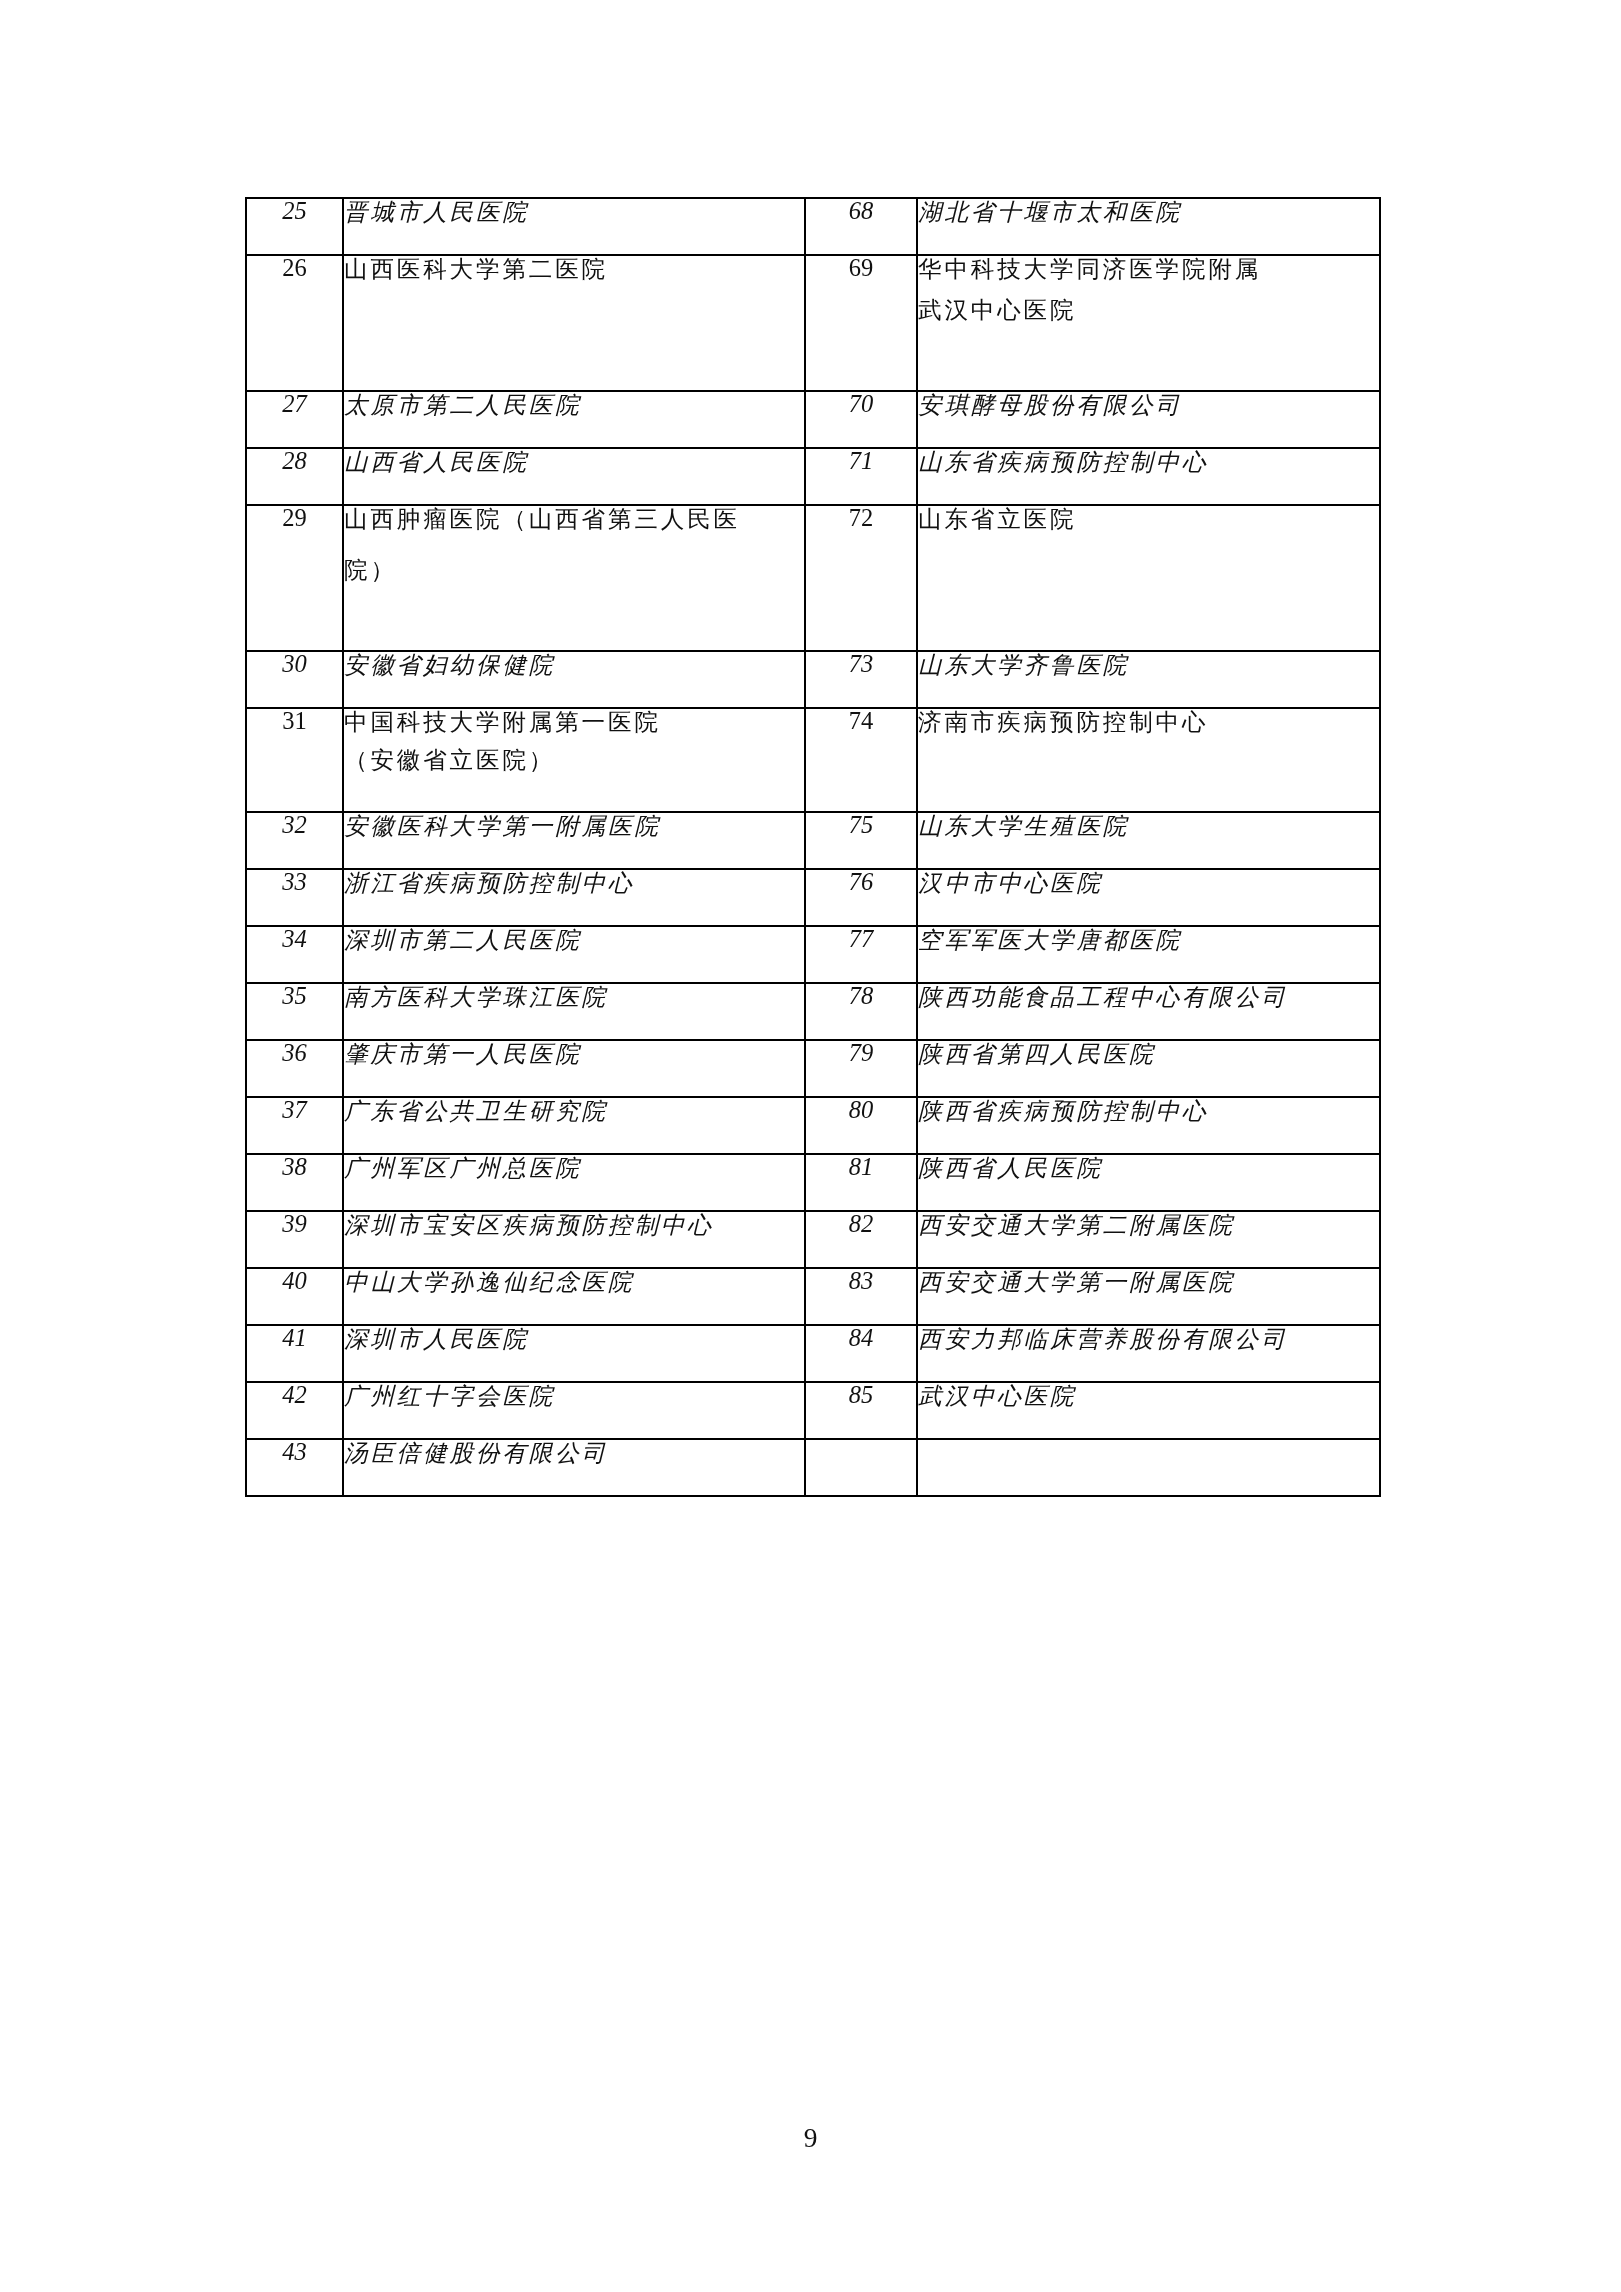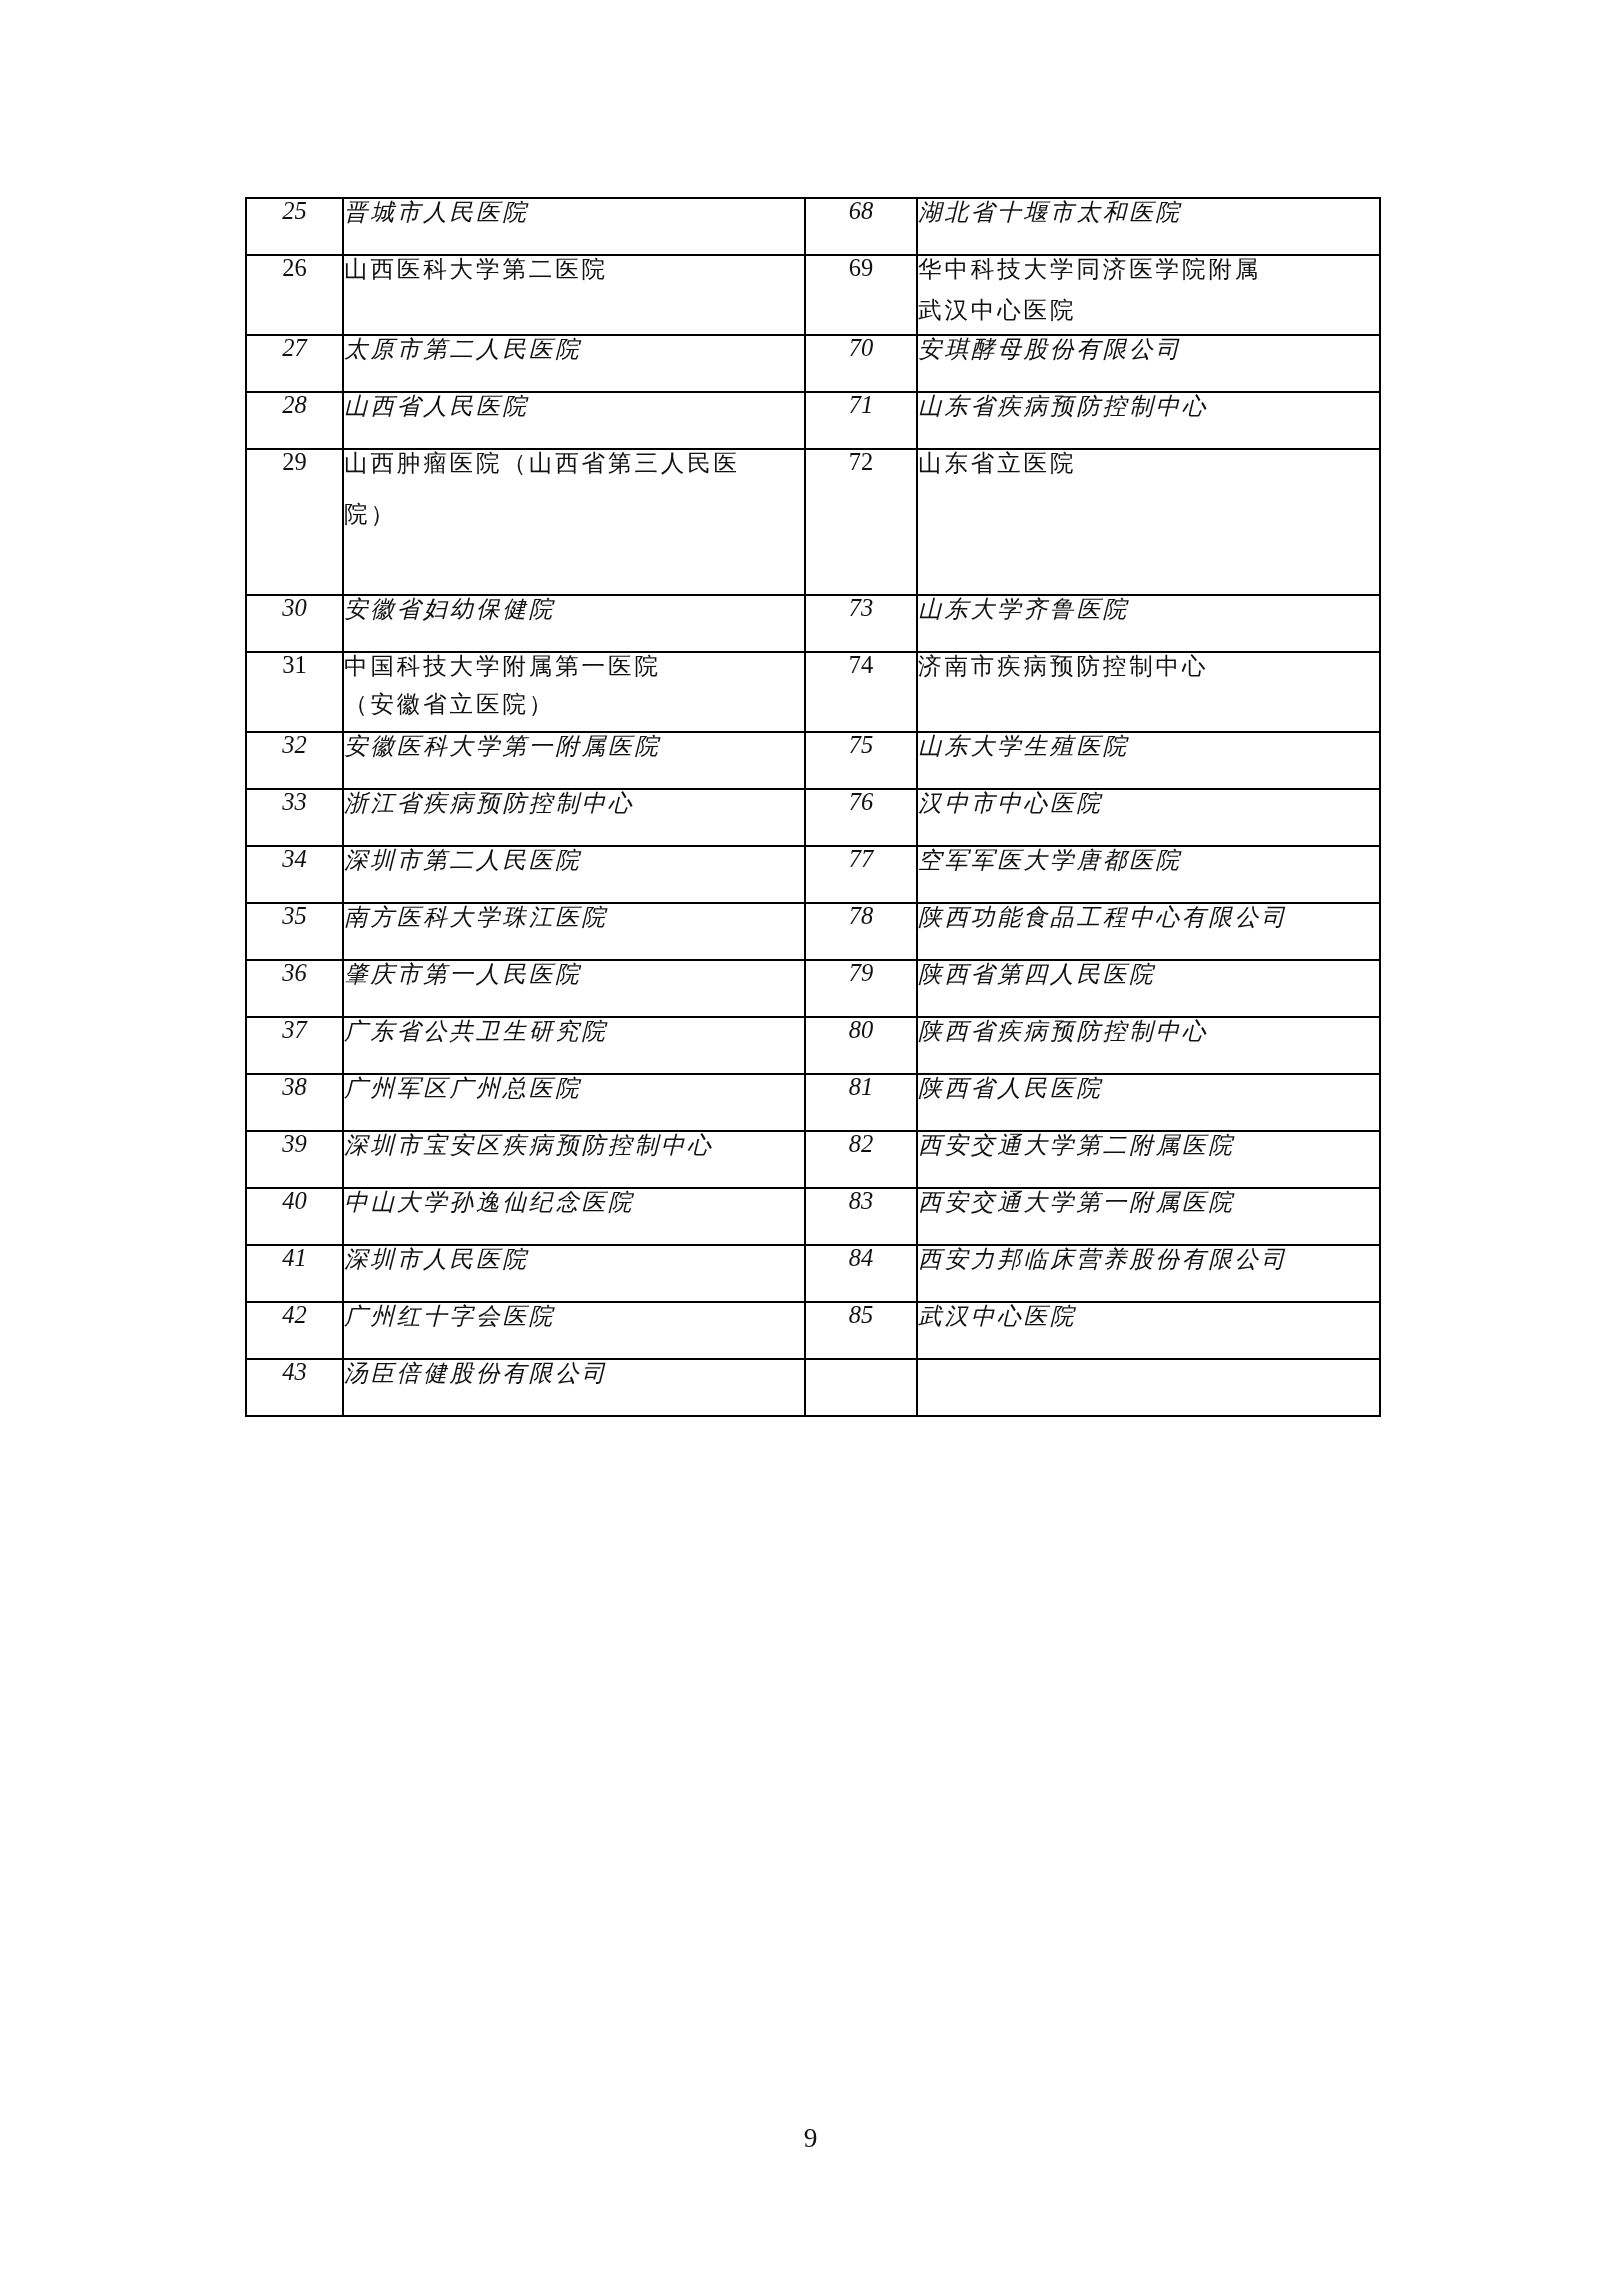--- a/index.html
+++ b/index.html
@@ -23,23 +23,23 @@
     font-family: "Liberation Serif", "DejaVu Serif", serif;
     font-size: 24.5px; line-height: 24.5px; padding-top: 14.7px;
   }
   td.name {
     padding-left: 11.8px; padding-right: 5.9px; padding-top: 14.7px;
     font-size: 23.5px; line-height: 26.5px; letter-spacing: 2.9px;
     white-space: normal; word-break: break-all;
   }
   td.name .l2 { display: block; }
   tr.h1 { height: 57px; font-style: italic; }
-  tr.h2 { height: 80px; }
+  tr.h2 { height: 136px; }
   tr.h3 { height: 146px; }
-  tr.h4 { height: 80px; }
+  tr.h4 { height: 104px; }
   .wrap-55 .l2 { margin-top: 24.5px; }
   .wrap-40 .l2 { margin-top: 11.8px; }
   .wrap-37 .l2 { margin-top: 14px; }
   .page-number {
     position: absolute; left: 0; width: 1621px; top: 2123px;
     text-align: center; font-family: "Liberation Serif", "DejaVu Serif", serif;
     font-size: 27.4px; color: #111111;
   }
 </style>
 </head>

